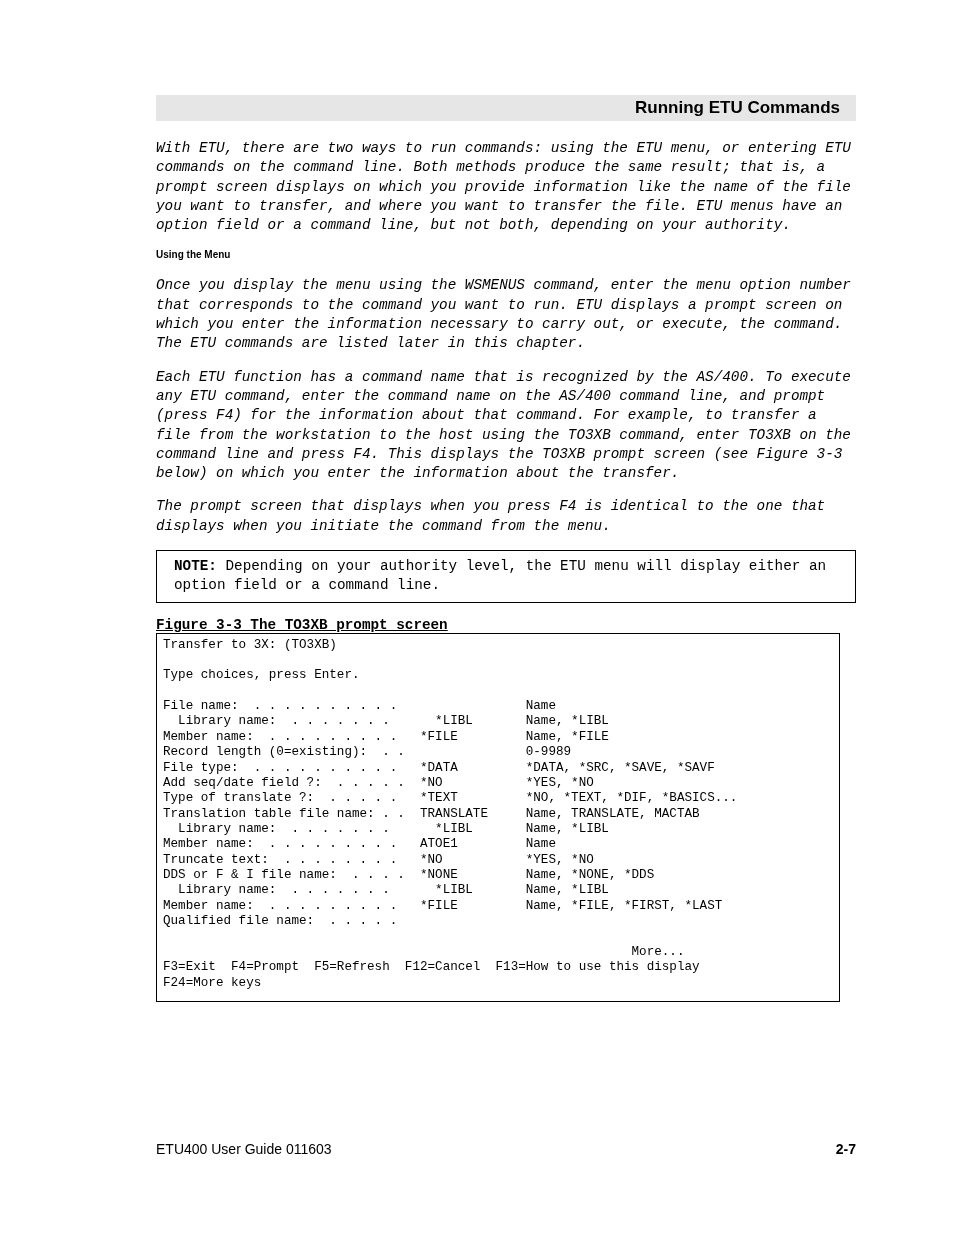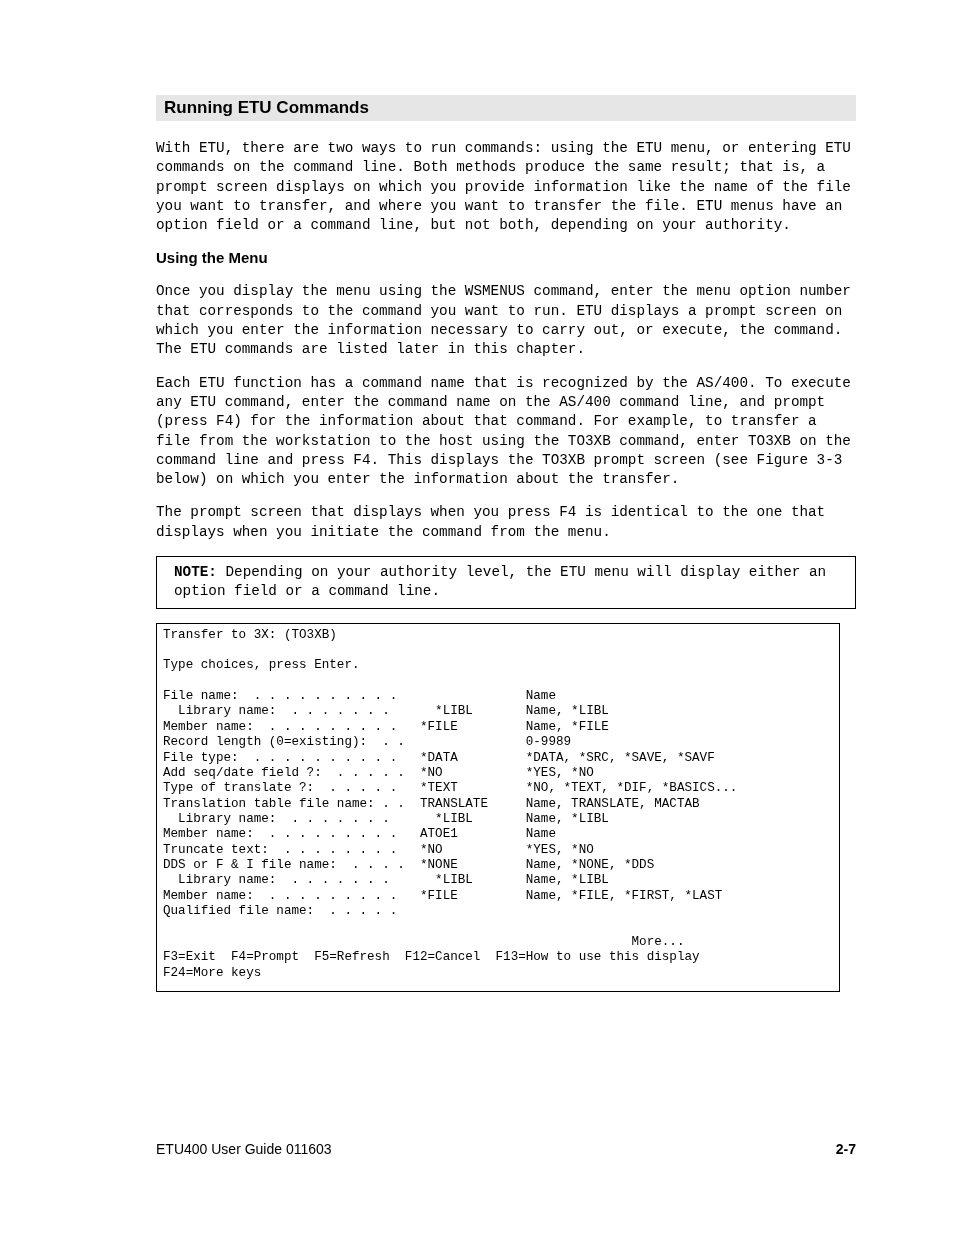--- a/index.html
+++ b/index.html
@@ -16,35 +16,37 @@
   }
   .page {
     padding: 95px 98px 0 156px;
     box-sizing: border-box;
   }
   .h1 {
     font-family: Arial, Helvetica, sans-serif;
     font-weight: bold;
     font-size: 17px;
     background: #e6e6e6;
-    padding: 3px 8px;
+    padding: 3px 16px;
     margin: 0 0 18px 0;
+    text-align: right;
   }
   .h2 {
     font-family: Arial, Helvetica, sans-serif;
     font-weight: bold;
-    font-size: 15px;
+    font-size: 10px;
     margin: 12px 0 16px 0;
   }
   p.body {
     font-family: "Courier New", Courier, monospace;
     font-size: 14.3px;
     line-height: 1.35;
     margin: 0 0 14px 0;
     white-space: pre-wrap;
+    font-style: italic;
   }
   .note-box {
     border: 1px solid #000;
     padding: 6px 17px;
     margin: 14px 0 14px 0;
     font-size: 14.3px;
     line-height: 1.35;
     font-family: "Courier New", Courier, monospace;
   }
   .note-box .bold { font-family: "Courier New", Courier, monospace; font-weight: bold; }
@@ -99,20 +101,21 @@
 
 
   <p class="body">Each ETU function has a command name that is recognized by the AS/400. To execute any ETU command, enter the command name on the AS/400 command line, and prompt (press F4) for the information about that command. For example, to transfer a file from the workstation to the host using the TO3XB command, enter TO3XB on the command line and press F4. This displays the TO3XB prompt screen (see Figure 3-3 below) on which you enter the information about the transfer.</p>
 
   <p class="body">The prompt screen that displays when you press F4 is identical to the one that displays when you initiate the command from the menu.</p>
 
   <div class="note-box">
     <span class="bold">NOTE:</span><span> Depending on your authority level, the ETU menu will display either an option field or a command line.</span>
   </div>
 
+  <div class="fig-caption">Figure 3-3 The TO3XB prompt screen</div>
 
   <div class="screen-box">
     <pre id="screen-pre">Transfer to 3X: (TO3XB)
 
 Type choices, press Enter.
 
 File name:  . . . . . . . . . .                 Name
   Library name:  . . . . . . .      *LIBL       Name, *LIBL
 Member name:  . . . . . . . . .   *FILE         Name, *FILE
 Record length (0=existing):  . .                0-9989

